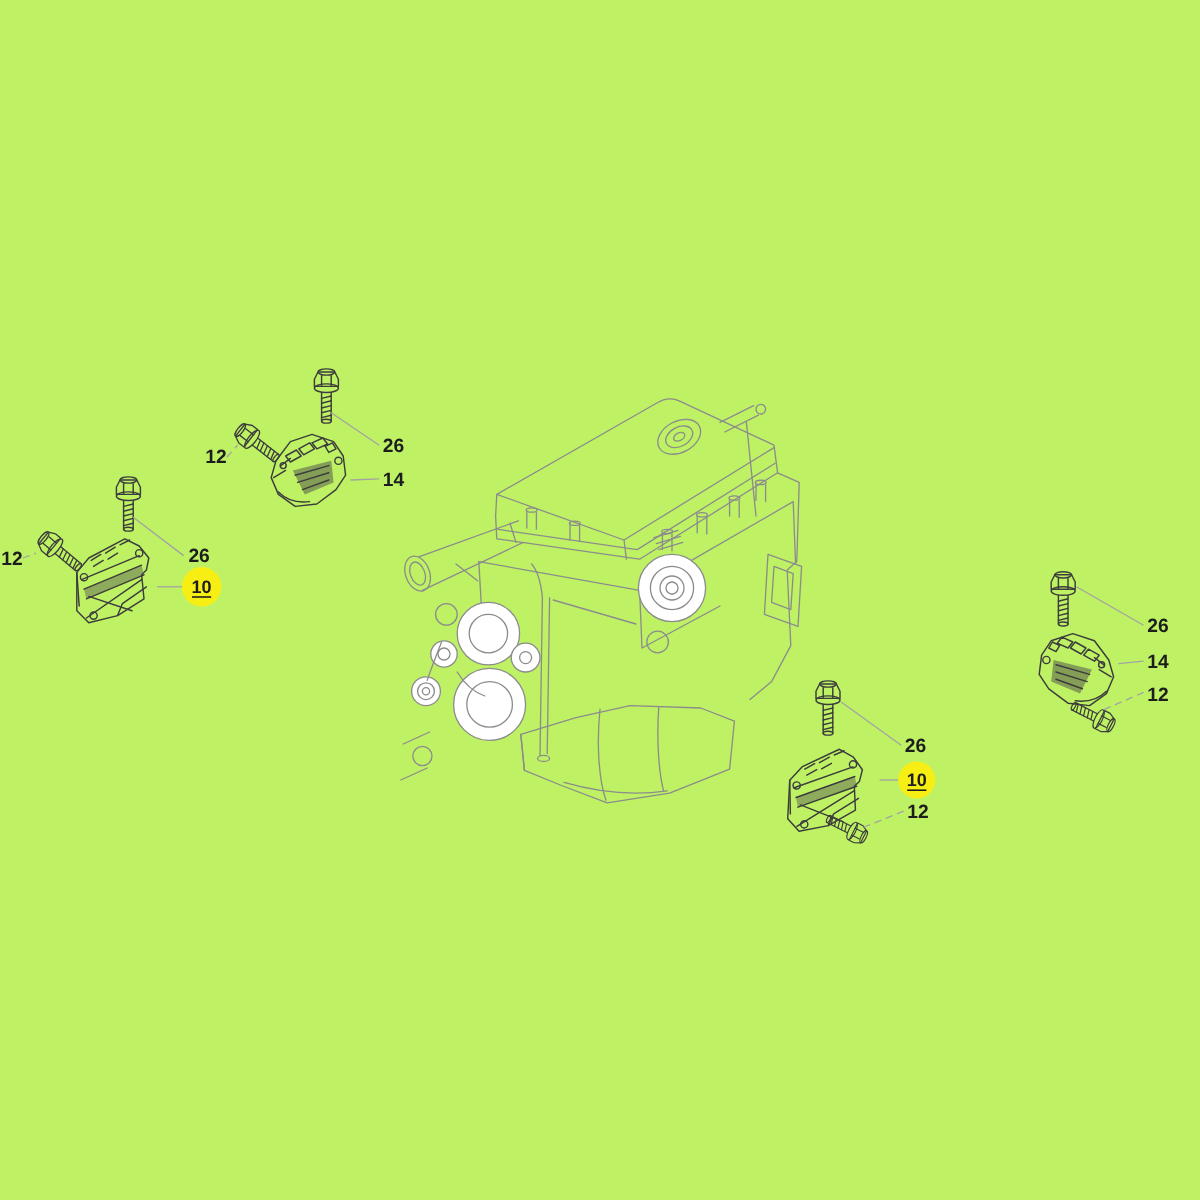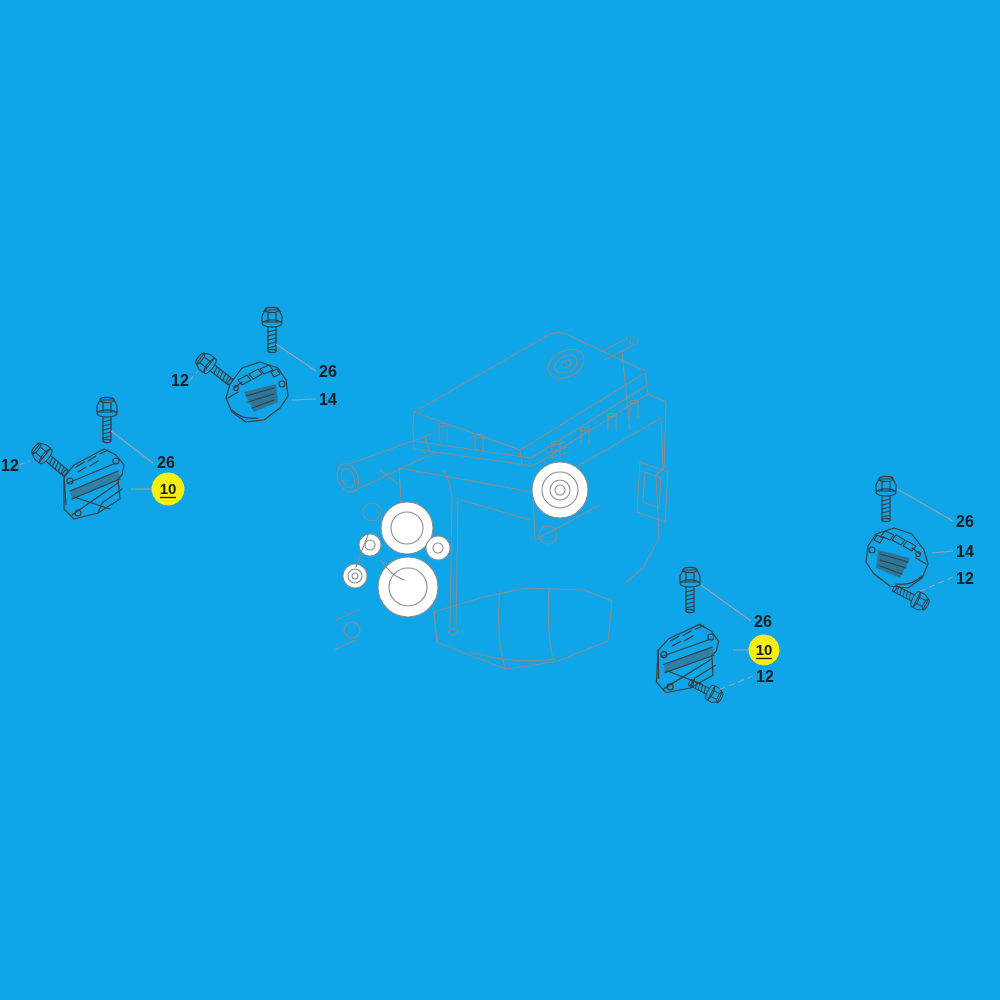--- a/index.html
+++ b/index.html
@@ -1,16 +1,16 @@
 <!DOCTYPE html>
 <html><head>
 <meta charset="utf-8">
 <style>
   html,body{margin:0;padding:0;background:#ffffff;}
-  .stage{position:relative;width:1000px;height:1000px;background:#0ea5e9;overflow:hidden;}
+  .stage{position:relative;width:1000px;height:1000px;background:#bef264;overflow:hidden;}
   svg text{font-family:"Liberation Sans","DejaVu Sans",sans-serif;font-weight:700;font-size:16px;fill:#1d1d1d;}
   svg text.badge-num{font-size:15px;text-anchor:middle;}
   .engine-art{stroke:#8c8c8c;stroke-width:1.1;fill:none;stroke-linecap:round;stroke-linejoin:round;}
   .part-art{stroke:#3c3c3c;stroke-width:1.2;fill:none;stroke-linecap:round;stroke-linejoin:round;}
   .leader{stroke:#a3a3a3;stroke-width:1.1;fill:none;}
   .leader.dash{stroke-dasharray:6 4;}
 </style>
 </head>
 <body>
 

